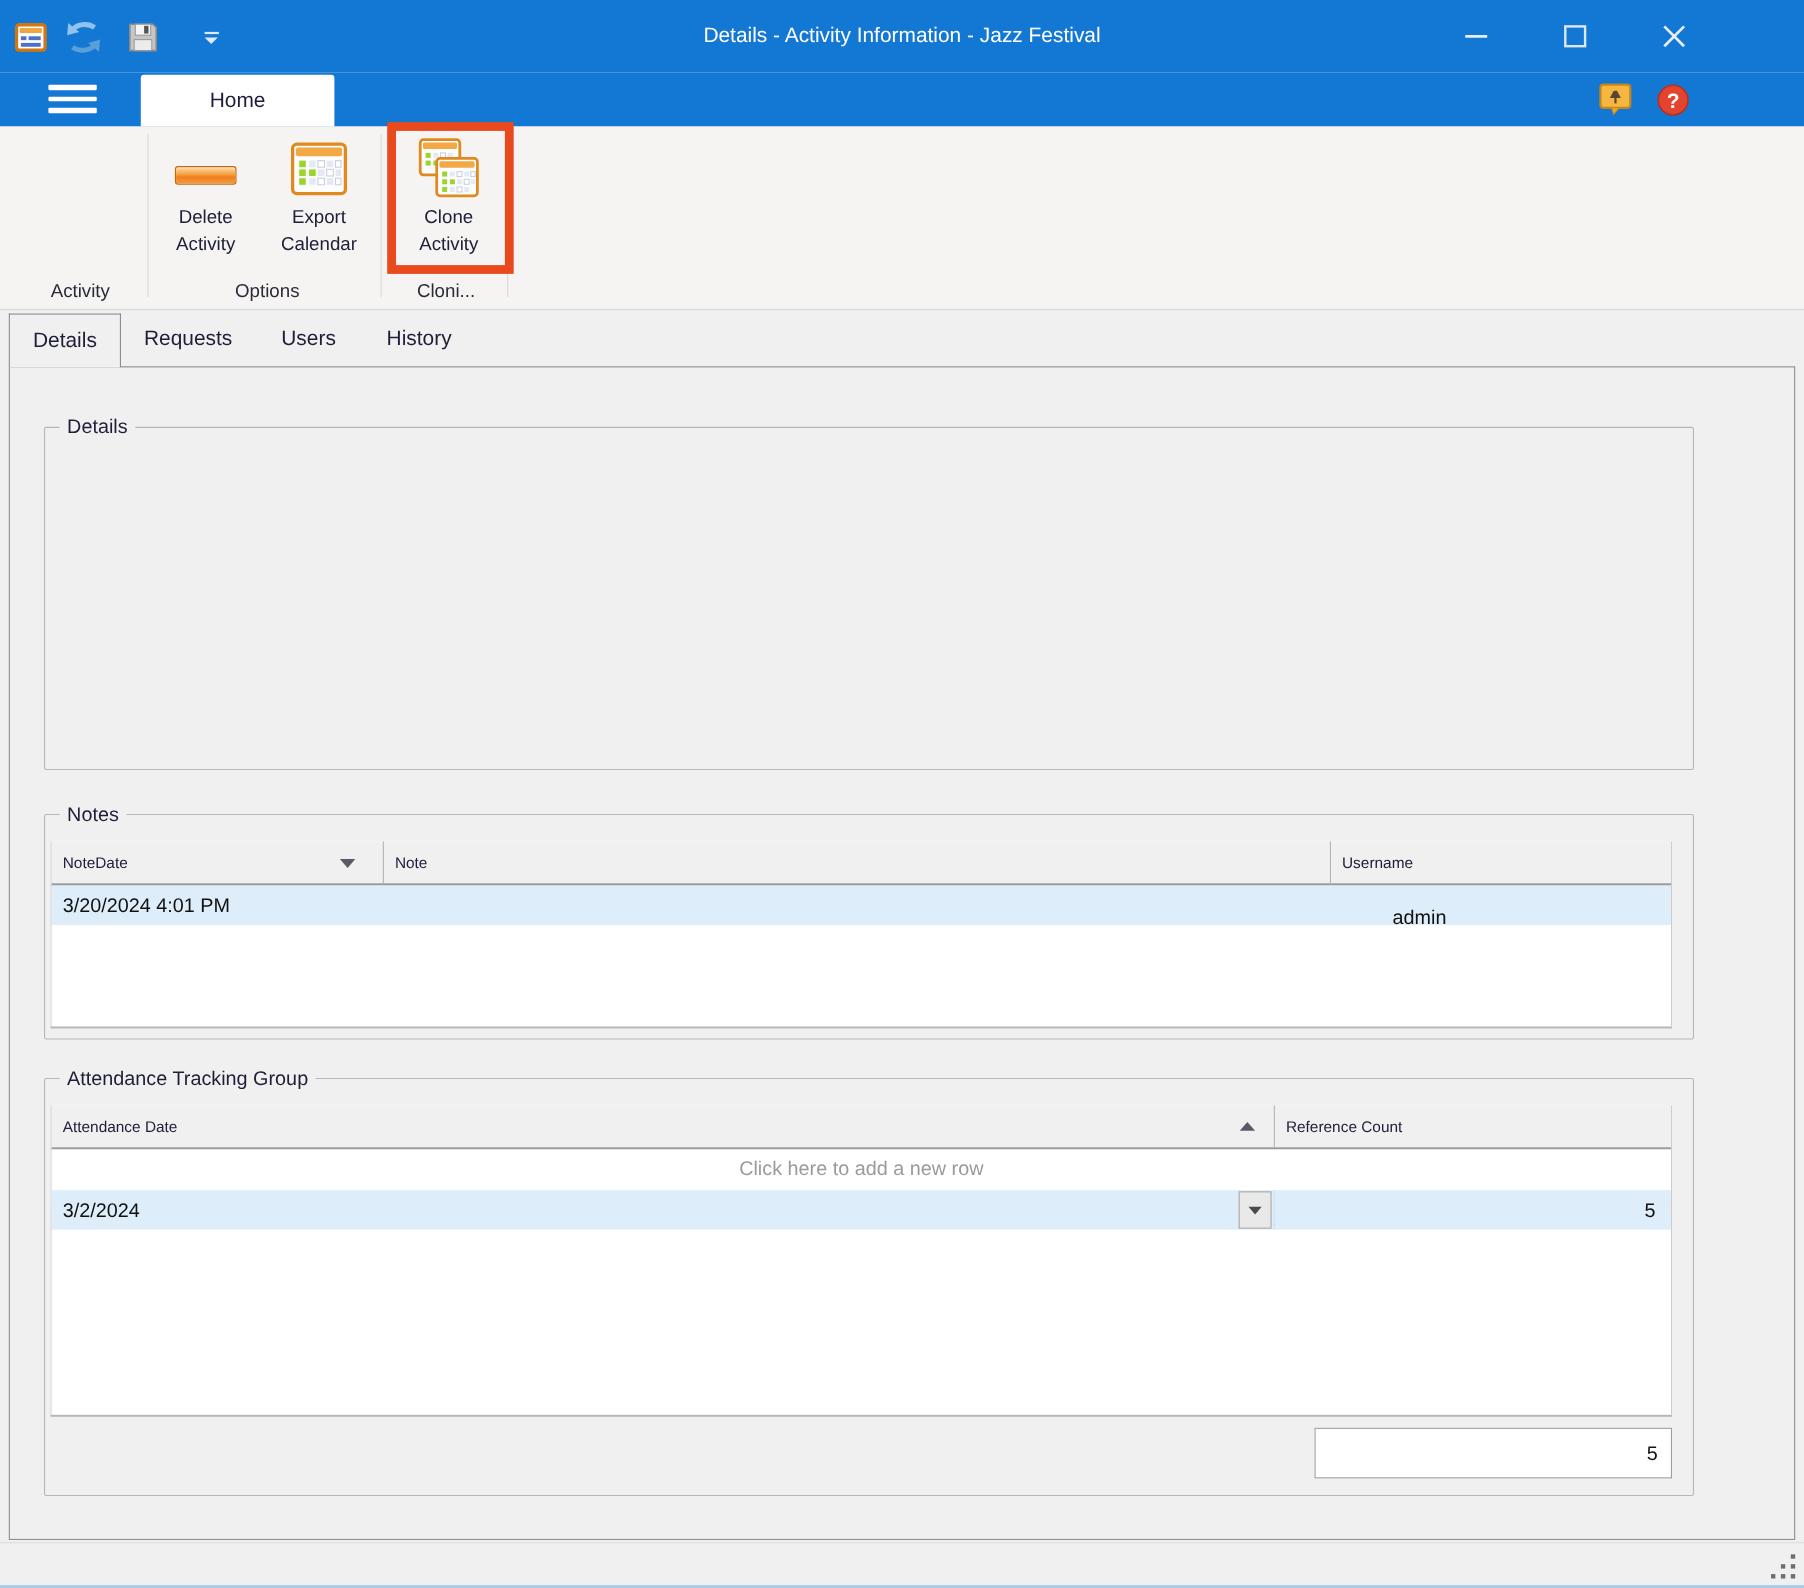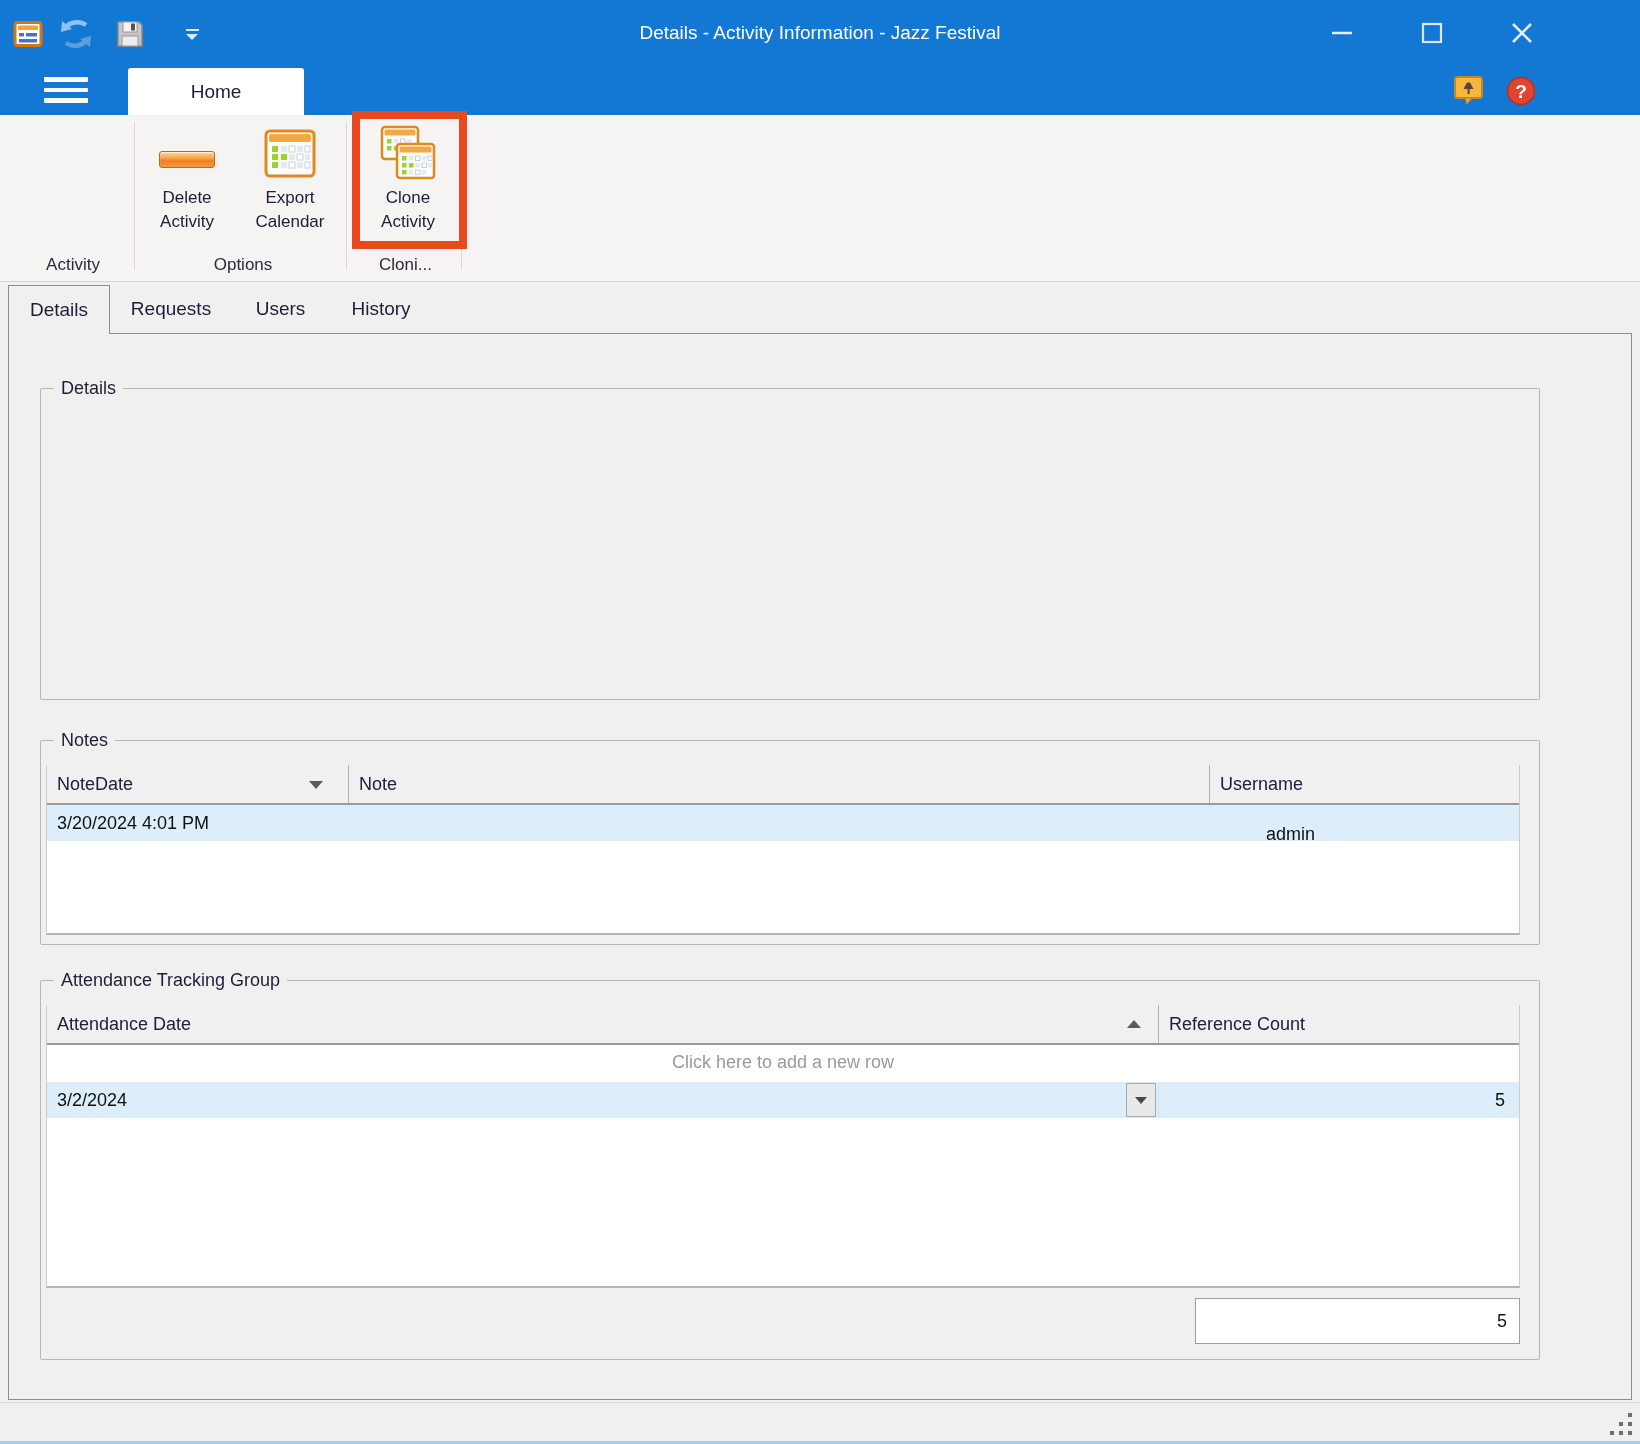--- a/index.html
+++ b/index.html
@@ -57,21 +57,21 @@
   .combo-btn { position:absolute; right:1px; top:1px; width:30px; height:32px; background:#e9e9e9;
     border-left:1px solid #b0b0b0; display:flex; align-items:center; justify-content:center; }
   .combo-btn.gray { background:#e2e2e2; }
   .tri-down { width:0; height:0; border-left:6px solid transparent; border-right:6px solid transparent; border-top:7px solid #4a4a4a; }
   .caret-bar { position:absolute; left:8px; top:7px; width:2px; height:21px; background:#111; }
   .checkbox { position:absolute; width:23px; height:23px; background:#fff; border:1px solid #6a6a6a; display:flex; align-items:center; justify-content:center; }
 
   
   .grid { position:absolute; background:#ffffff; border-left:1px solid #cccccc; border-right:1px solid #cccccc; border-bottom:2px solid #b5b5b5; }
   .grid-header { position:absolute; left:0; top:0; right:0; height:40px; background:#f0f0f0; border-bottom:2px solid #9a9a9a; }
-  .gh-cell { position:absolute; top:0; height:38px; line-height:38px; font-size:18px; color:#20203c; padding-left:10px; white-space:nowrap; }
+  .gh-cell { position:absolute; top:0; height:38px; line-height:38px; font-size:14px; color:#20203c; padding-left:10px; white-space:nowrap; }
   .gh-cell.sep { border-left:1px solid #b4b4b4; }
   .sort-desc { position:absolute; top:16px; width:0; height:0; border-left:7px solid transparent; border-right:7px solid transparent; border-top:8px solid #5a5a66; }
   .sort-asc  { position:absolute; top:15px; width:0; height:0; border-left:7px solid transparent; border-right:7px solid transparent; border-bottom:8px solid #5a5a66; }
   .grid-row { position:absolute; left:0; right:0; height:36px; }
   .grid-row.selected { background:#ddeefa; }
   .gr-cell { position:absolute; top:0; height:36px; line-height:36px; font-size:18px; color:#101010; padding-left:10px; white-space:nowrap; }
   .add-row { position:absolute; left:0; right:0; height:52px; background:#ffffff; border-bottom:1px solid #c4c4c4;
     text-align:center; line-height:35px; font-size:18px; color:#9a9a9a; }
   .row-combo-btn { position:absolute; top:1px; width:30px; height:34px; background:#e9e9e9; border:1px solid #a8a8a8;
     display:flex; align-items:center; justify-content:center; }

